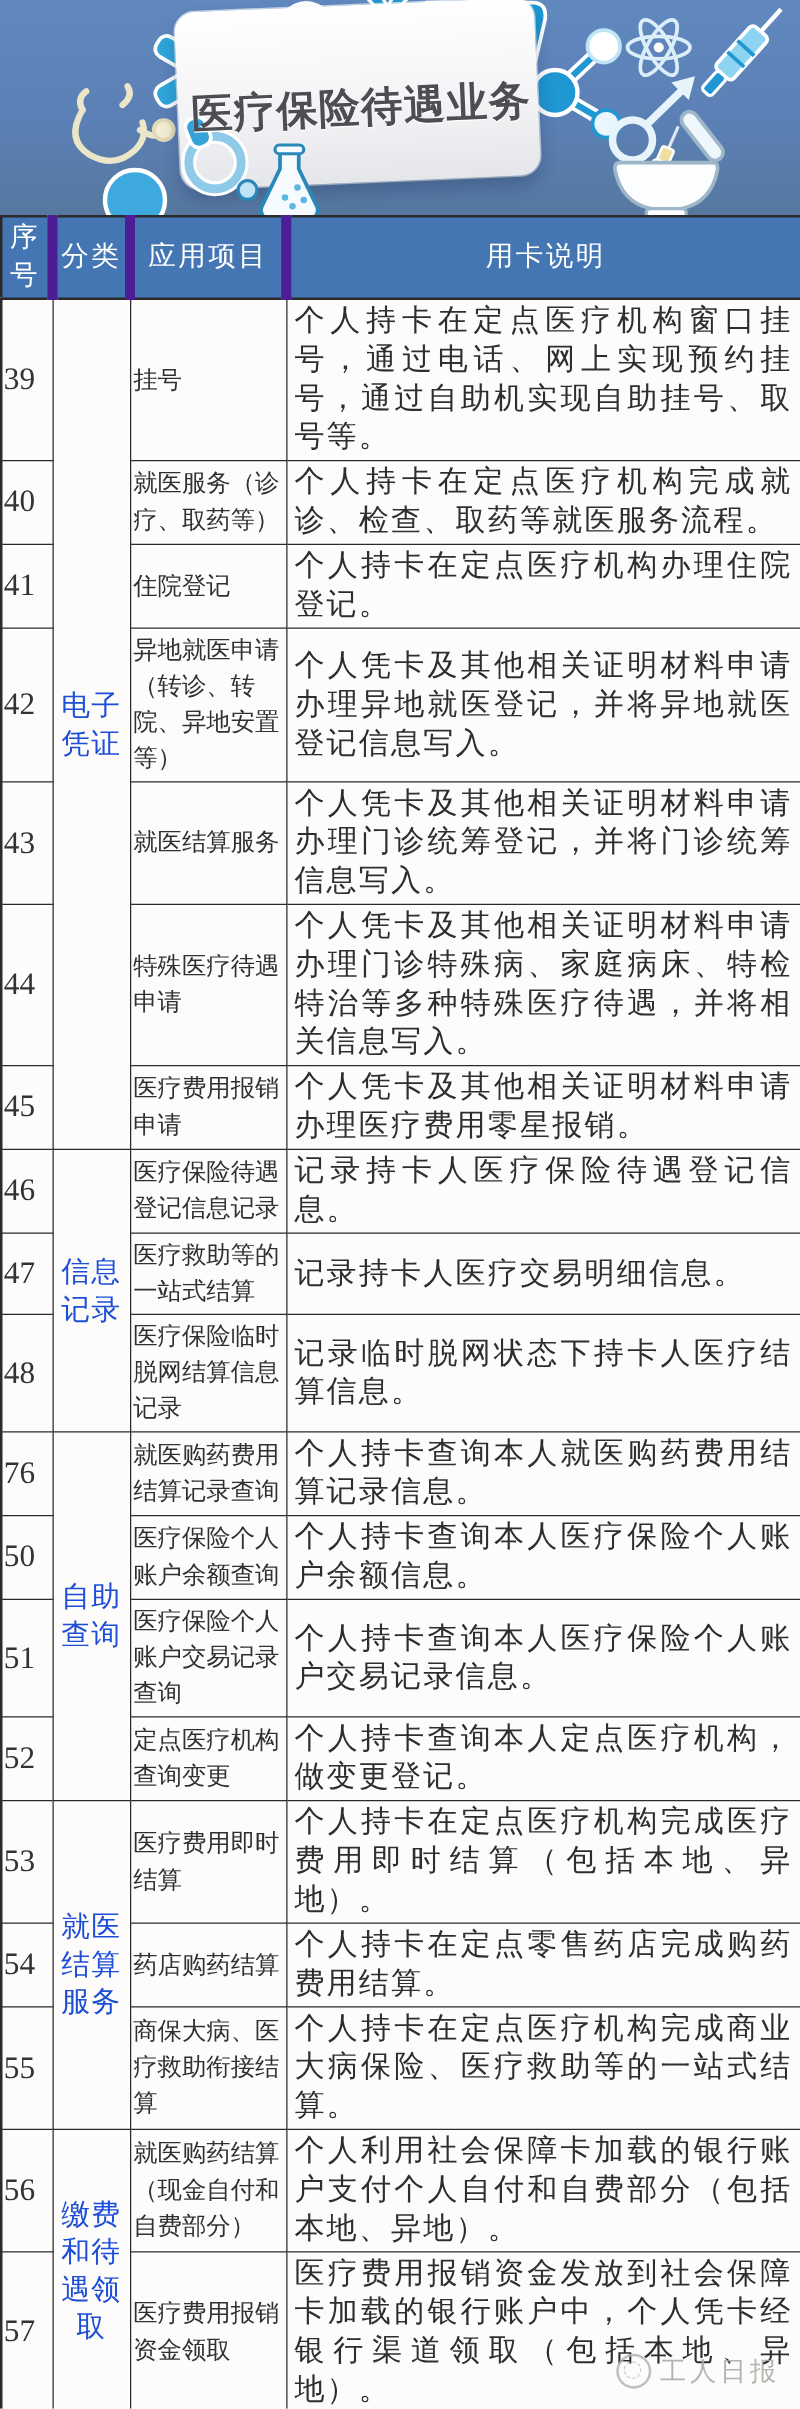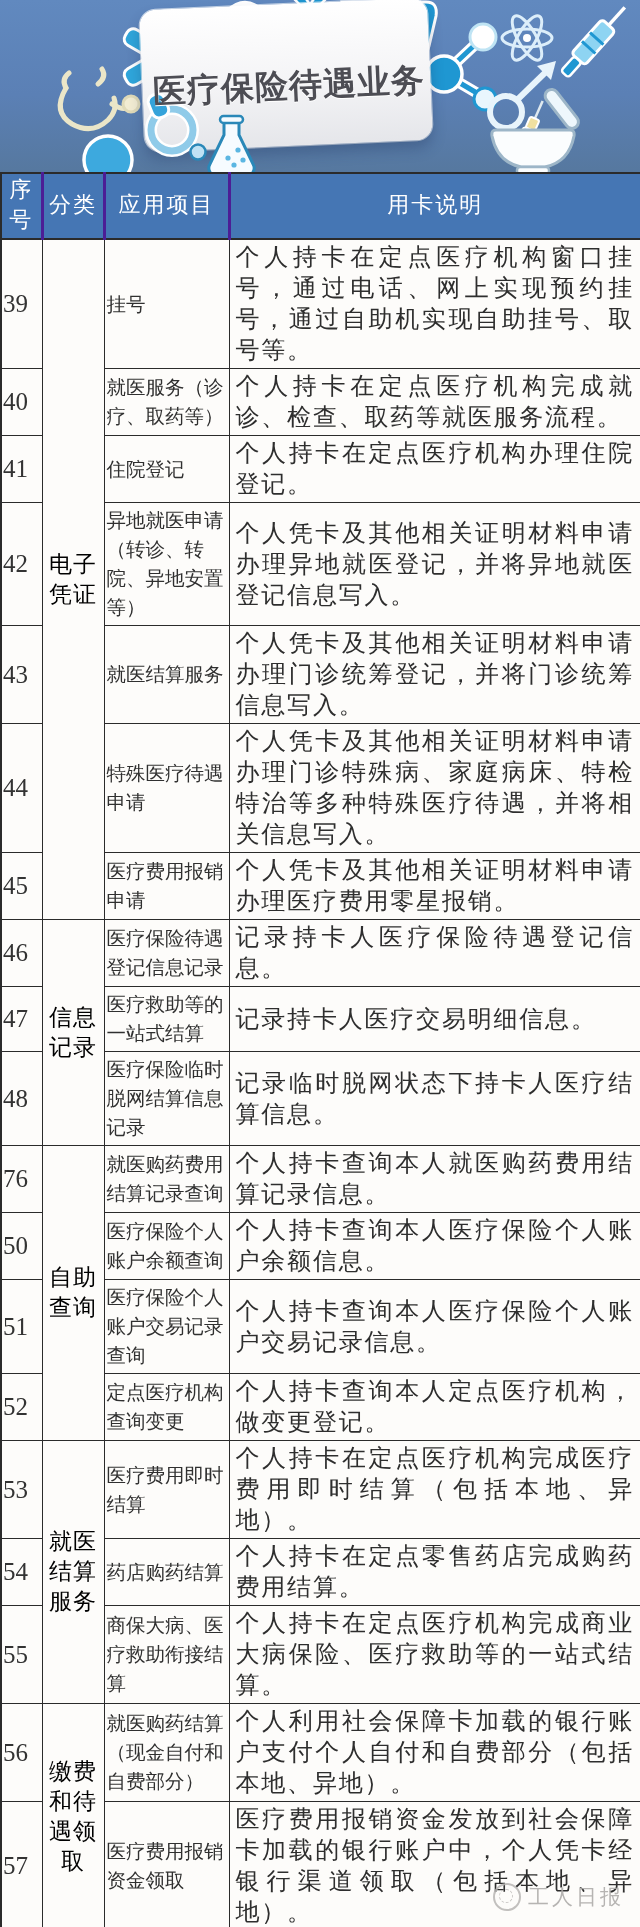--- a/index.html
+++ b/index.html
@@ -22,25 +22,25 @@
           text-shadow:0 1px 0 #ffffff;}
 
   
   table.benefits{border-collapse:collapse;table-layout:fixed;width:640px;
           background:#fdfcfa;border:2px solid #2b2b2b;}
   col.c-no{width:41px;}  col.c-cat{width:62px;}
   col.c-item{width:125px;} col.c-desc{width:412px;}
   thead th{background:#4576b4;color:#ffffff;font-family:"Liberation Sans",sans-serif;
           font-weight:400;font-size:22px;letter-spacing:2px;height:33px;padding:1px 0 3px;
           border-bottom:2px solid #2b2b2b;}
-  thead th + th{border-left:3px solid #4c1d95;}
+  thead th + th{border-left:8px solid #4c1d95;}
   td{border:1.6px solid #2b2b2b;vertical-align:middle;}
   td.no-cell{font-size:25px;color:#333333;}
   td.cat-cell{text-align:center;font-size:23px;line-height:30px;letter-spacing:1px;
-          color:#000000;padding:2px 5px;}
+          color:#1d4ed8;padding:2px 5px;}
   td.item-cell{text-align:left;font-size:19.5px;line-height:29px;color:#303030;padding:3px 2px;}
   td.desc-cell{text-align:justify;font-size:24px;line-height:31px;letter-spacing:1.8px;
           color:#2e2e2e;padding:2px 6px 2px 6px;}
 
   
   .watermark{position:absolute;right:16px;bottom:16px;z-index:5;display:flex;align-items:flex-end;
           gap:7px;opacity:.85;}
   .wm-logo{width:24px;height:24px;border-radius:50%;border:2px solid #b8b6b4;position:relative;}
   .wm-logo::after{content:"";position:absolute;left:4px;top:4px;width:12px;height:12px;
           border-radius:50%;border:1.5px dashed #c2c0be;}

